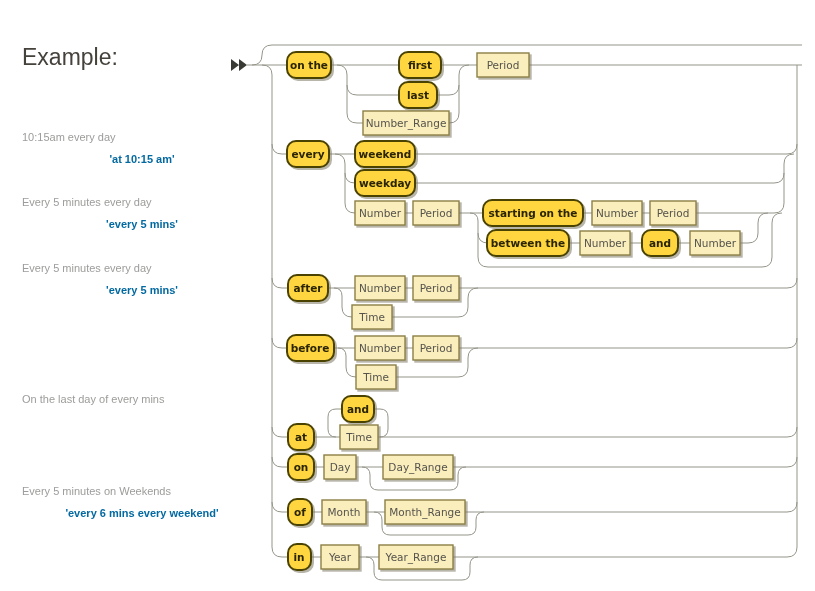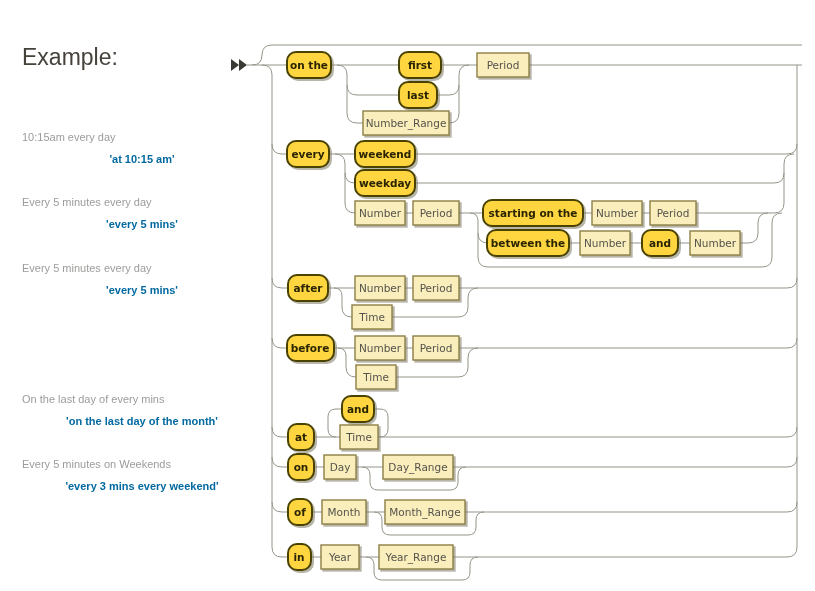--- a/index.html
+++ b/index.html
@@ -39,25 +39,24 @@
       <div class="ex-expr">'every 5 mins'</div>
     </div>
     <div class="ex-item" style="top:257px">
       <div class="ex-desc">Every 5 minutes every day</div>
       <div class="ex-expr">'every 5 mins'</div>
     </div>
     <div class="ex-item" style="top:322px">
     </div>
     <div class="ex-item" style="top:388px">
       <div class="ex-desc">On the last day of every mins</div>
-      <div class="ex-expr">'on the last day of the month'</div>
-    </div>
-    <div class="ex-item" style="top:453px">
+    </div>
+    <div class="ex-item" style="top:480px">
       <div class="ex-desc">Every 5 minutes on Weekends</div>
-      <div class="ex-expr">'every 3 mins every weekend'</div>
+      <div class="ex-expr">'every 6 mins every weekend'</div>
     </div>
   </div>
 
   <svg class="diagram" width="815" height="591" viewBox="0 0 815 591">
 
     <g class="lines">
       <path d="M247 65 H812 M272 45 H802 M357 95 H449 M357 123 H449 M282 154 H787 M355 183 H774 M355 213 H774 M488 243 H748 M488 267 H762 M282 288 H787 M352 317 H458 M282 348 H787 M356 377 H458 M336 409 H380 M282 437 H787 M282 467 H787 M378 490 H450 M282 512 H787 M390 535 H468 M282 557 H787 M382 580 H462 M797 65 V547"></path>
       <path d="M252 65 Q262 65 262 55 Q262 45 272 45
                M802 45 Q812 45 812 55 L812 65
                M262 65 Q272 65 272 75 L272 547

